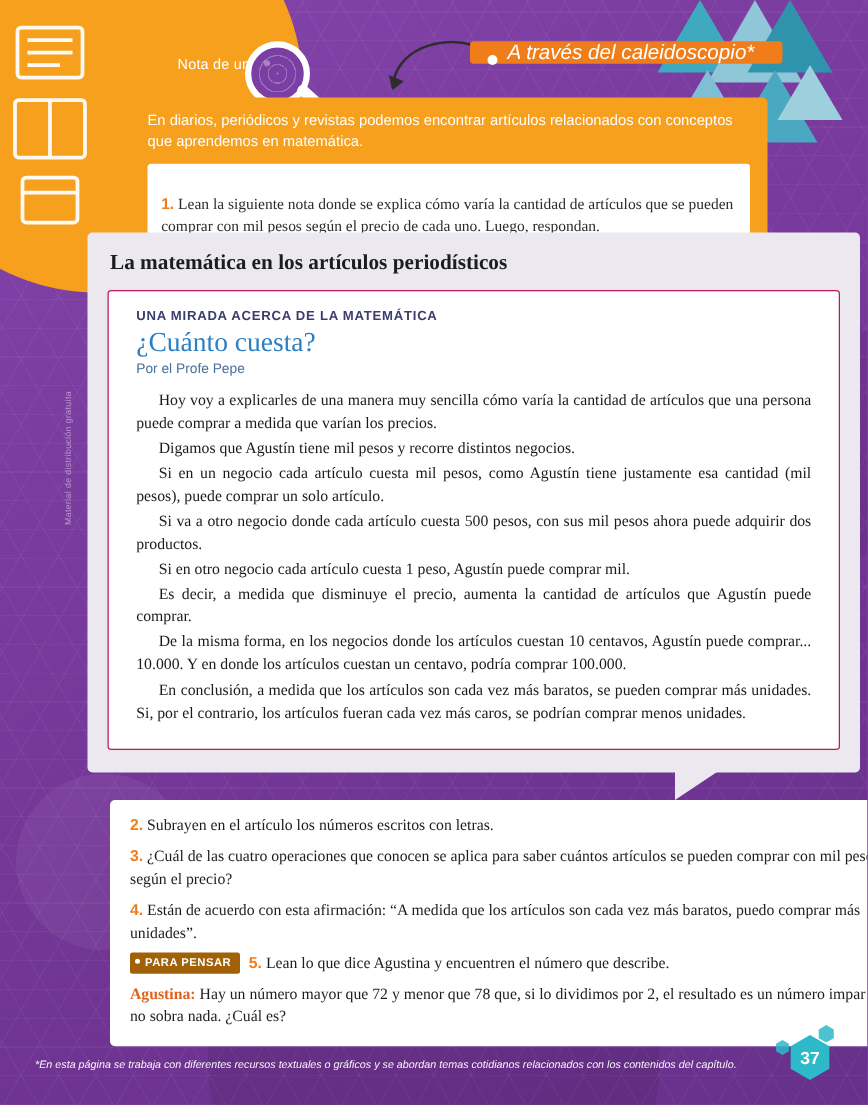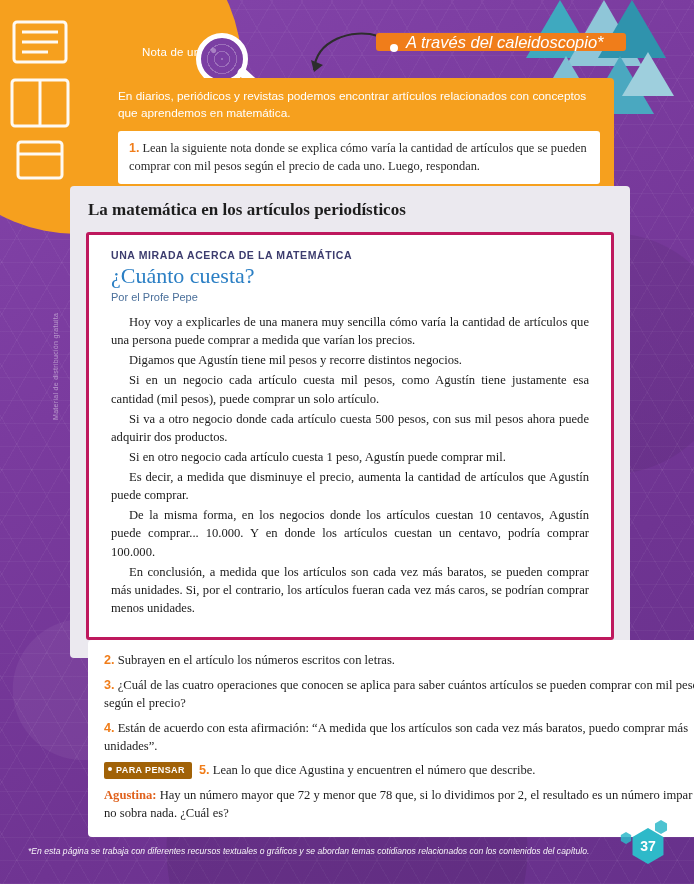--- a/index.html
+++ b/index.html
@@ -149,54 +149,54 @@
   }
   .intro-text {
     color: #ffffff;
     font-size: 11.8px;
     line-height: 1.45;
     margin: 0 0 9px 0;
   }
   .intro-white {
     background: #ffffff;
     border-radius: 3px;
-    padding: 9px 11px;
+    padding: 24px 11px;
     font-size: 12.4px;
     line-height: 1.42;
     color: #2b2b2b;
     margin-bottom: 10px;
     font-family: "Liberation Serif", serif;
   }
   .qnum {
     color: #f07d1a;
     font-weight: bold;
     font-family: "Liberation Sans", sans-serif;
   }
 
   
   .article-card {
     position: absolute;
     left: 70px;
     top: 186px;
-    width: 560px;
+    width: 618px;
     background: #ebe9ef;
     border-radius: 4px;
     padding: 12px 16px 18px 16px;
     box-sizing: border-box;
   }
   .article-title {
     font-family: "Liberation Serif", serif;
     font-weight: bold;
     font-size: 17px;
     color: #1d1d1d;
     margin: 2px 0 12px 2px;
   }
   .article-inner {
     background: #ffffff;
-    border: 3px solid #be185d;
+    border: 1px solid #be185d;
     border-radius: 3px;
     padding: 14px 22px 18px 22px;
   }
   .kicker {
     font-size: 10.5px;
     font-weight: bold;
     letter-spacing: .6px;
     color: #3c3c6e;
     margin-bottom: 2px;
   }

